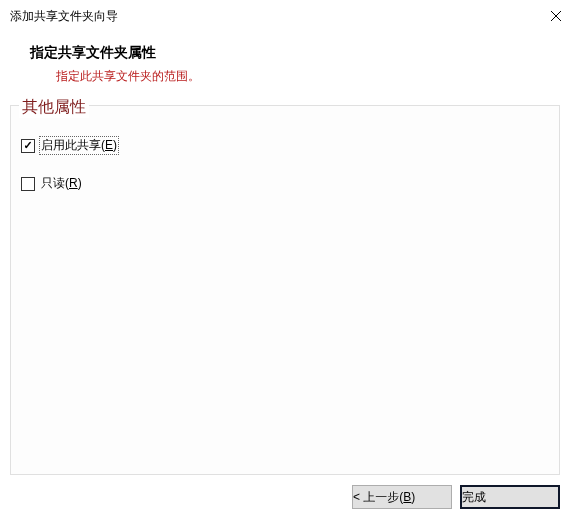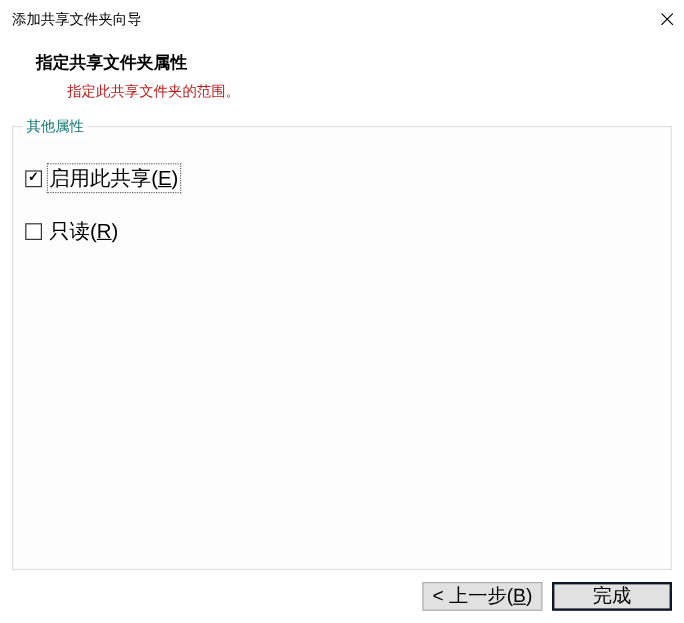--- a/index.html
+++ b/index.html
@@ -62,22 +62,22 @@
     }
     .content-area {
       flex: 1;
       border: 1px solid #e0e0e0;
       margin: 0 10px;
       background: #fdfdfd;
       padding: 10px 10px;
       position: relative;
     }
     .fieldset-label {
-      font-size: 12px;
-      color: #0f766e;
+      font-size: 16px;
+      color: #7f1d1d;
       position: absolute;
       top: -9px;
       left: 8px;
       background: #ffffff;
       padding: 0 3px;
     }
     .checkbox-row {
       display: flex;
       align-items: center;
       margin: 20px 0;
@@ -94,21 +94,21 @@
       justify-content: center;
       font-size: 11px;
       line-height: 1;
     }
     .checkbox-box.checked::before {
       content: '✓';
       color: #000;
       font-weight: bold;
     }
     .checkbox-label {
-      font-size: 17px;
+      font-size: 12px;
       color: #000;
     }
     .checkbox-label .underline {
       text-decoration: underline;
     }
     .checkbox-row.focused .checkbox-label {
       border: 1px dotted #666;
       padding: 0 1px;
       margin-left: -2px;
     }
@@ -116,25 +116,24 @@
       display: flex;
       justify-content: flex-end;
       padding: 10px 10px 10px 0;
       gap: 8px;
     }
     .btn {
       min-width: 100px;
       height: 24px;
       border: 1px solid #adadad;
       background: #e1e1e1;
-      font-size: 16px;
+      font-size: 12px;
       cursor: pointer;
       display: flex;
       align-items: center;
-      justify-content: center;
       font-family: inherit;
     }
     .btn.primary {
       border: 2px solid #0f172a;
       background: #e1e1e1;
     }
     .btn .underline {
       text-decoration: underline;
     }
   </style>

